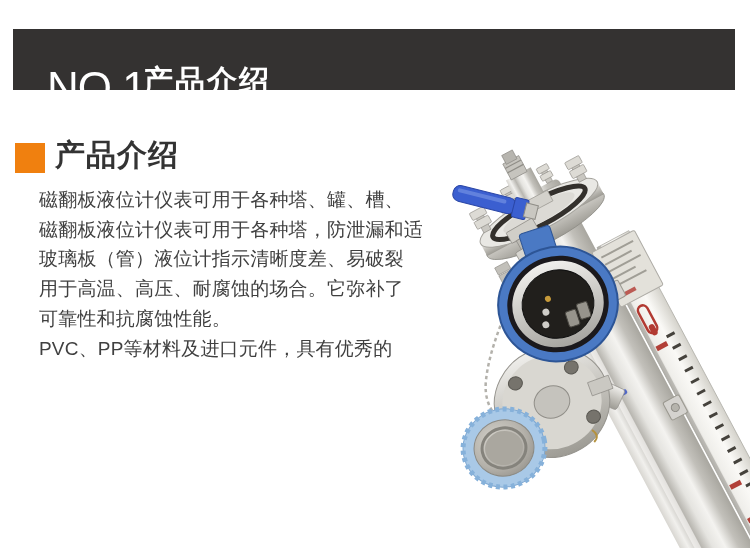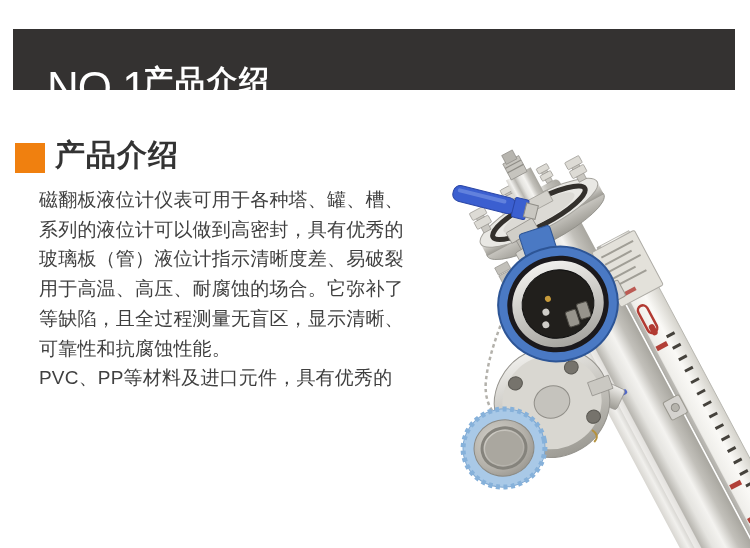--- a/index.html
+++ b/index.html
@@ -43,24 +43,23 @@
       <span class="sub-txt">PRODUCT INTRUDUCTION</span>
     </div>
     <div class="hdr-dots"></div>
   </div>
 
   <div class="sec-bullet"></div>
   <div class="sec-title">产品介绍</div>
 
   <div class="intro">
     <div class="ln">磁翻板液位计仪表可用于各种塔、罐、槽、</div>
-    <div class="ln">系列的液位计可以做到高密封，具有优秀的</div>
+    <div class="ln">磁翻板液位计仪表可用于各种塔，防泄漏和适</div>
     <div class="ln">玻璃板（管）液位计指示清晰度差、易破裂</div>
     <div class="ln">用于高温、高压、耐腐蚀的场合。它弥补了</div>
-    <div class="ln">等缺陷，且全过程测量无盲区，显示清晰、</div>
     <div class="ln">可靠性和抗腐蚀性能。</div>
     <div class="ln">PVC、PP等材料及进口元件，具有优秀的</div>
   </div>
 
   <svg class="photo" viewBox="0 0 310 430">
     <defs>
       <linearGradient id="tubeGrad" x1="0" y1="0" x2="1" y2="0">
         <stop offset="0" stop-color="#d8d6d1"></stop>
           <stop offset=".12" stop-color="#f1f0ed"></stop>
         <stop offset=".3" stop-color="#b9b7b1"></stop>

